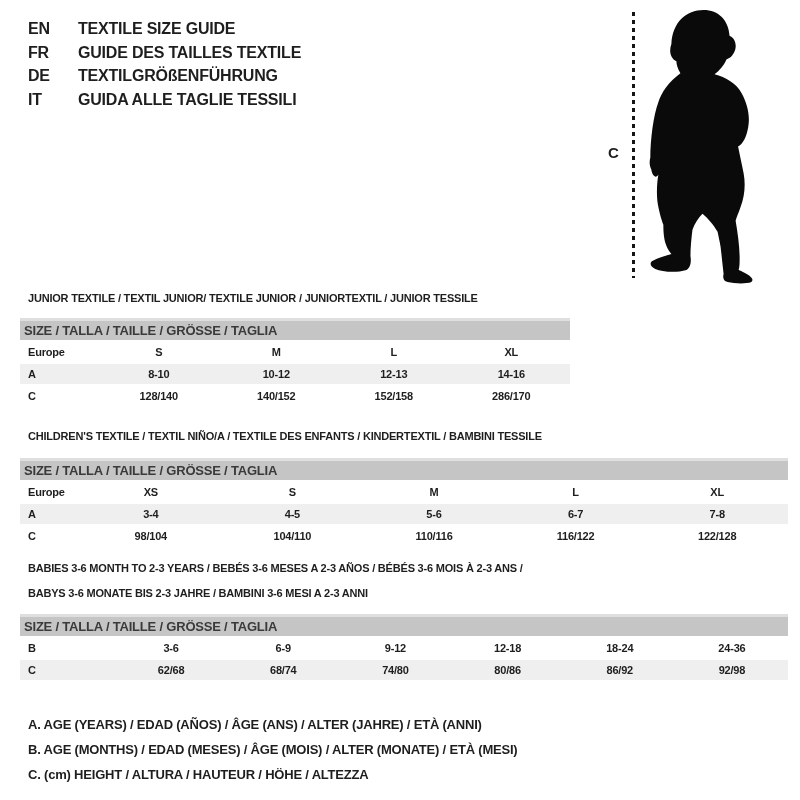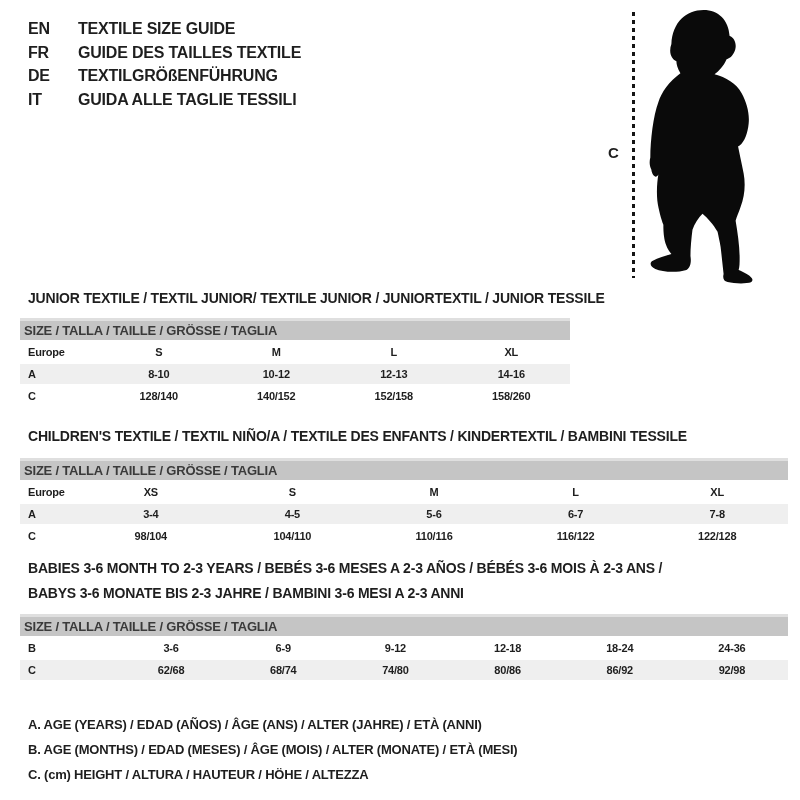--- a/index.html
+++ b/index.html
@@ -22,21 +22,21 @@
 
   
   .dotted-line {
     position: absolute; left: 632px; top: 12px; width: 3px; height: 266px;
     background-image: repeating-linear-gradient(to bottom, #141414 0px, #141414 4px, transparent 4px, transparent 8px);
   }
   .figure-label { position: absolute; left: 608px; top: 144px; font-size: 15px; }
   .baby-svg { position: absolute; left: 648px; top: 10px; }
 
   
-  .section-title { position: absolute; left: 28px; font-size: 14px; white-space: nowrap; line-height: 14px; }
+  .section-title { position: absolute; left: 28px; font-size: 11px; white-space: nowrap; line-height: 14px; }
   .babies-title { line-height: 25px; }
 
   
   .size-table { position: absolute; left: 20px; }
   .size-bar {
     height: 19px; line-height: 19px;
     background: #c5c5c5;
     border-top: 3px solid #dfdfdf;
     padding-left: 4px;
     font-size: 13px;
@@ -143,21 +143,21 @@
       <span class="tcell">8-10</span>
       <span class="tcell">10-12</span>
       <span class="tcell">12-13</span>
       <span class="tcell">14-16</span>
     </div>
     <div class="trow cols-t1">
       <span class="tlabel">C</span>
       <span class="tcell">128/140</span>
       <span class="tcell">140/152</span>
       <span class="tcell">152/158</span>
-      <span class="tcell">158/260</span>
+      <span class="tcell">286/170</span>
     </div>
   </div>
 
   <div class="section-title" style="top:429px">CHILDREN'S TEXTILE / TEXTIL NIÑO/A / TEXTILE DES ENFANTS / KINDERTEXTIL / BAMBINI TESSILE</div>
   <div class="size-table t2">
     <div class="size-bar">SIZE / TALLA / TAILLE / GRÖSSE / TAGLIA</div>
     <div class="trow cols-t2">
       <span class="tlabel">Europe</span>
       <span class="tcell">XS</span>
       <span class="tcell">S</span>

